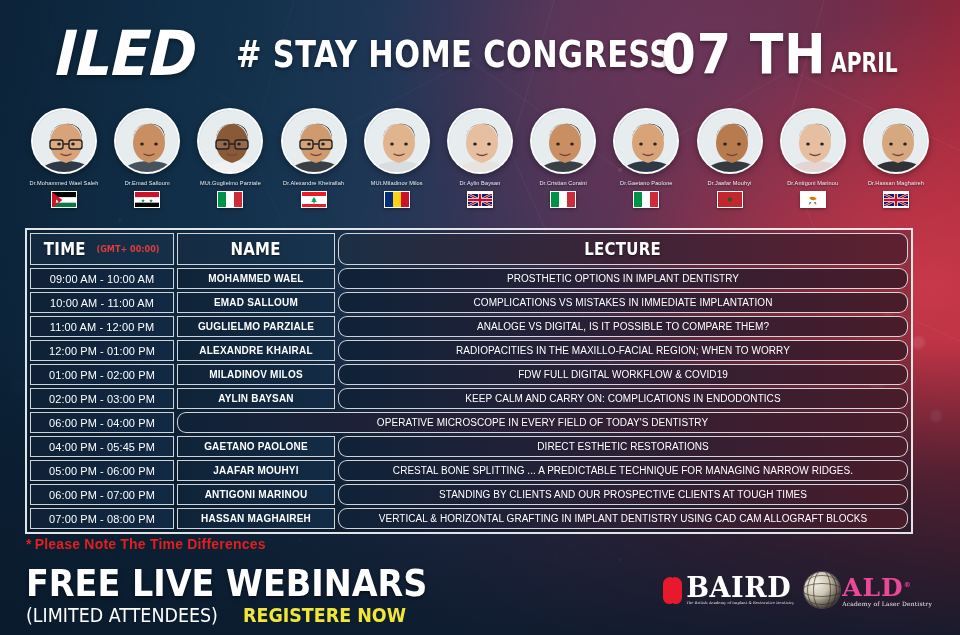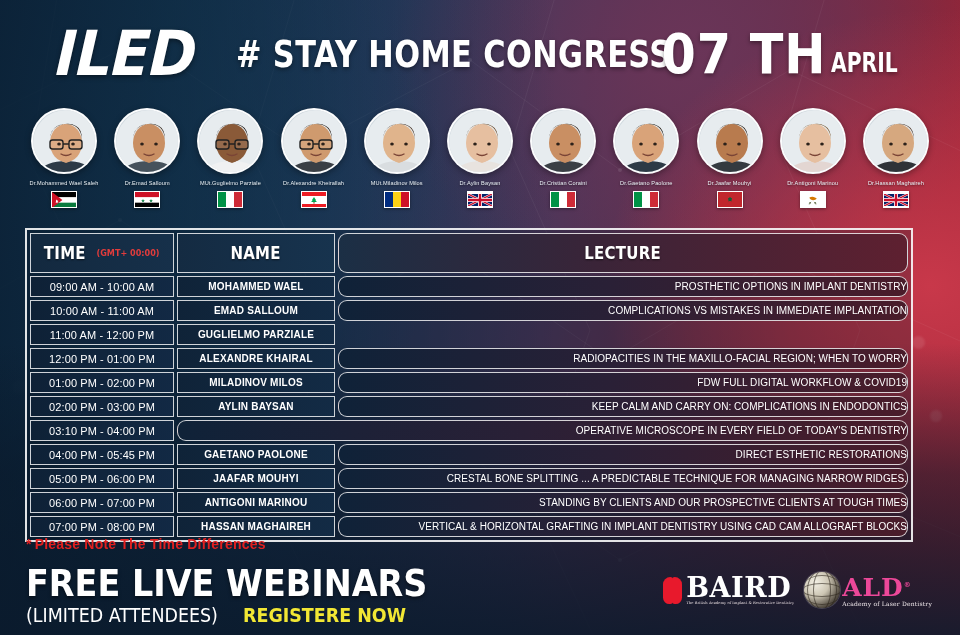--- a/index.html
+++ b/index.html
@@ -109,41 +109,41 @@
   .cell {
     border:1px solid rgba(255,255,255,.80);
     display:flex; align-items:center; justify-content:center;
     color:#fff; text-align:center;
   }
   .c-time { width:144px; flex:0 0 144px; }
   .c-name { width:158px; flex:0 0 158px; }
   .c-lect { flex:1 1 auto;border-radius:9px; }
 
   
-  #head-row .cell { height:40px; }
+  #head-row .cell { height:32px; }
   #head-row .c-time { background:linear-gradient(90deg,#13293f,#16304a); }
   #head-row .c-name { background:linear-gradient(90deg,#142b42,#17334e); }
   #head-row .c-lect { background:linear-gradient(90deg,#1b2f45 0%,#3a2438 45%,#5e2030 100%); }
   .th-txt {
     font-family:"DejaVu Sans", sans-serif;
     font-weight:700; font-size:17px; color:#fff;
     transform:scaleX(.88); letter-spacing:.3px;
     text-shadow:0 1px 2px rgba(0,0,0,.6);
   }
   .th-gmt {
     font-family:"DejaVu Sans", sans-serif;
     font-weight:700; font-size:9px; color:#e23c3c;
     margin-left:5px; transform:scaleX(.9);
   }
 
   
   .brow .cell { height:21px; }
   .brow .c-time { background:linear-gradient(90deg,#0e2136,#122944); }
   .brow .c-name { background:linear-gradient(90deg,#0f2338,#132b45); }
-  .brow .c-lect { background:linear-gradient(90deg,#0f2238 0%,#2a2036 48%,#4a1c2a 100%);justify-content:flex-end; }
+  .brow .c-lect { background:linear-gradient(90deg,#0f2238 0%,#2a2036 48%,#4a1c2a 100%); }
   .td-time { font-size:11px; font-weight:400; color:#fff; letter-spacing:.1px; }
   .td-name { font-size:10px; font-weight:700; color:#fff; letter-spacing:.2px; }
   .td-lect { font-size:10px; font-weight:400; color:#fff; letter-spacing:.05px; white-space:nowrap; }
 
   
   #note {
     position:absolute; z-index:3; left:26px; top:536px;
     font-size:14px; font-weight:700; color:#e02020;
     letter-spacing:.2px;
   }
@@ -651,20 +651,23 @@
           <span class="td-lect">COMPLICATIONS VS MISTAKES IN IMMEDIATE IMPLANTATION</span>
         </div>
       </div>
       <div class="row brow">
         <div class="cell c-time">
           <span class="td-time">11:00 AM - 12:00 PM</span>
         </div>
         <div class="cell c-name">
           <span class="td-name">GUGLIELMO PARZIALE</span>
         </div>
+        <div class="cell c-lect">
+          <span class="td-lect">ANALOGE VS DIGITAL, IS IT POSSIBLE TO COMPARE THEM?</span>
+        </div>
       </div>
       <div class="row brow">
         <div class="cell c-time">
           <span class="td-time">12:00 PM - 01:00 PM</span>
         </div>
         <div class="cell c-name">
           <span class="td-name">ALEXANDRE KHAIRAL</span>
         </div>
         <div class="cell c-lect">
           <span class="td-lect">RADIOPACITIES IN THE MAXILLO-FACIAL REGION; WHEN TO WORRY</span>
@@ -687,21 +690,21 @@
         </div>
         <div class="cell c-name">
           <span class="td-name">AYLIN BAYSAN</span>
         </div>
         <div class="cell c-lect">
           <span class="td-lect">KEEP CALM AND CARRY ON: COMPLICATIONS IN ENDODONTICS</span>
         </div>
       </div>
       <div class="row brow">
         <div class="cell c-time">
-          <span class="td-time">03:10 PM - 04:00 PM</span>
+          <span class="td-time">06:00 PM - 04:00 PM</span>
         </div>
         <div class="cell c-lect">
           <span class="td-lect">OPERATIVE MICROSCOPE IN EVERY FIELD OF TODAY'S DENTISTRY</span>
         </div>
       </div>
       <div class="row brow">
         <div class="cell c-time">
           <span class="td-time">04:00 PM - 05:45 PM</span>
         </div>
         <div class="cell c-name">

